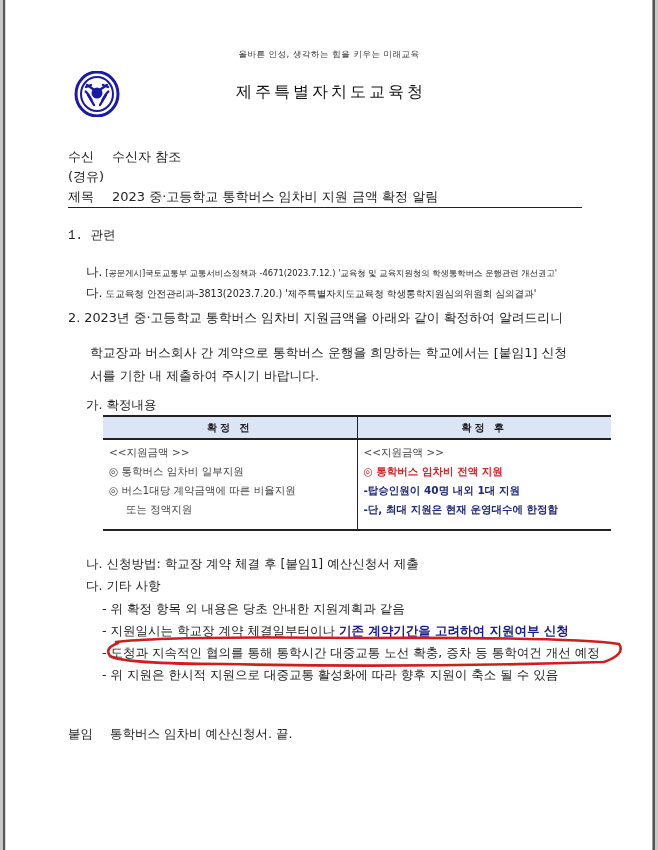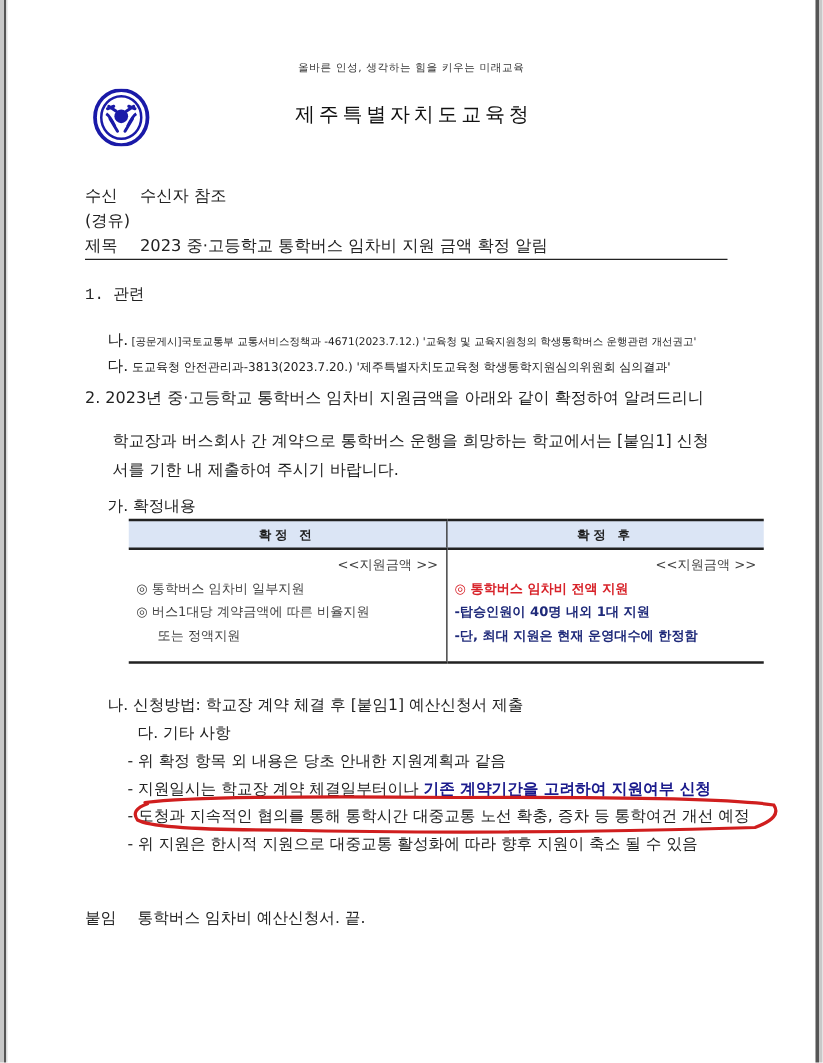--- a/index.html
+++ b/index.html
@@ -46,21 +46,21 @@
       background: #dbe5f5; font-weight: bold; height: 19px; color: #222;
       border-top: 2px solid #222; border-bottom: 2px solid #222;
       letter-spacing: 3px; font-size: 10px;
     }
     table.cmp th.left, table.cmp td.left { border-right: 1px solid #222; }
     table.cmp td {
       vertical-align: top; padding: 3px 6px 0 6px; height: 86px;
       border-bottom: 2px solid #222;
     }
     .cell-line { height: 19px; line-height: 19px; white-space: nowrap; }
-    .center { text-align: right; }
+    .center { text-align: left; }
     .red { color: #d8232a; font-weight: bold; }
     .navy { color: #1f2a7a; font-weight: bold; }
     .indent1 { padding-left: 17px; }
     .blue-bold { color: #1a1a8c; font-weight: bold; }
 
     .red-circle {
       position: absolute; left: 98px; top: 634px; width: 522px; height: 34px;
     }
   </style>
 </head>
@@ -126,21 +126,21 @@
         <div class="cell-line center" style="color:#444;">&lt;&lt;지원금액 &gt;&gt;</div>
         <div class="cell-line red">◎ 통학버스 임차비 전액 지원</div>
         <div class="cell-line navy">-탑승인원이 40명 내외 1대 지원</div>
         <div class="cell-line navy">-단, 최대 지원은 현재 운영대수에 한정함</div>
       </td>
     </tr>
   </tbody>
     </table>
 
   <div class="txt" style="left:80px; top:556px;">나. 신청방법: 학교장 계약 체결 후 [붙임1] 예산신청서 제출</div>
-  <div class="txt" style="left:80px; top:578px;margin-left:24px;">다. 기타 사항</div>
+  <div class="txt" style="left:80px; top:578px;">다. 기타 사항</div>
 
   <div class="txt" style="left:96px; top:601px;">- 위 확정 항목 외 내용은 당초 안내한 지원계획과 같음</div>
   <div class="txt" style="left:96px; top:645px;">- 도청과 지속적인 협의를 통해 통학시간 대중교통 노선 확충, 증차 등 통학여건 개선 예정</div>
   <div class="txt" style="left:96px; top:623px;">
     <span>- 지원일시는 학교장 계약 체결일부터이나 </span><span class="blue-bold">기존 계약기간을 고려하여 지원여부 신청</span>
   </div>
   <div class="txt" style="left:96px; top:667px;">- 위 지원은 한시적 지원으로 대중교통 활성화에 따라 향후 지원이 축소 될 수 있음</div>
 
   <svg class="red-circle" viewBox="0 0 522 34">
     <path d="M12 8 Q60 2 260 4 Q470 3 515 10 Q522 20 500 28 Q300 34 120 30 Q20 30 6 22 Q0 14 14 9" fill="none" stroke="#d01e1e" stroke-width="2.6" stroke-linecap="round"></path>

